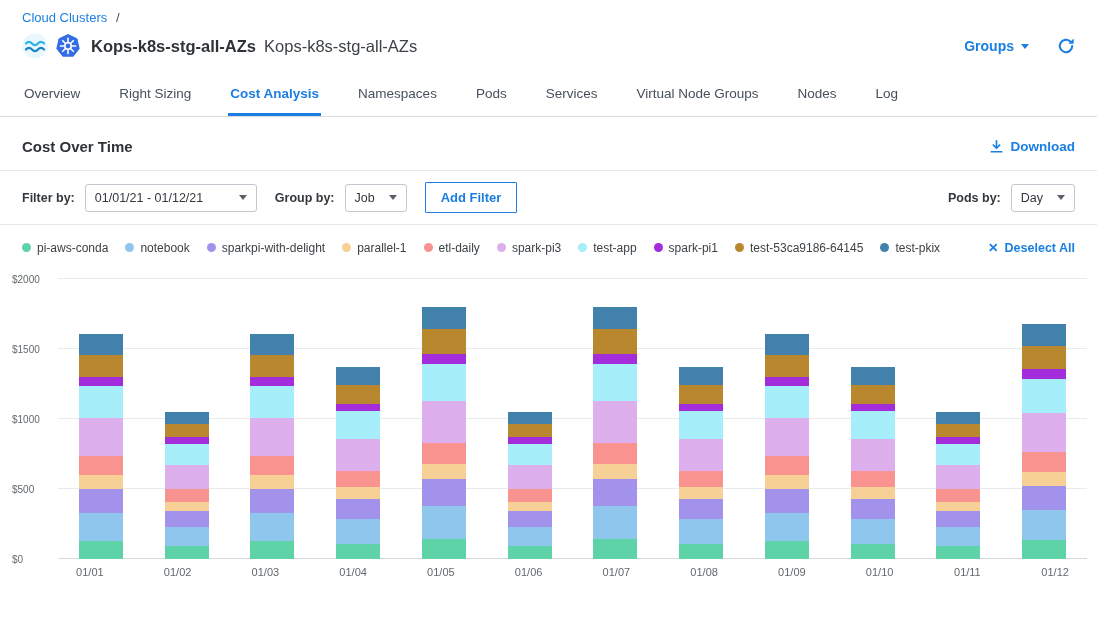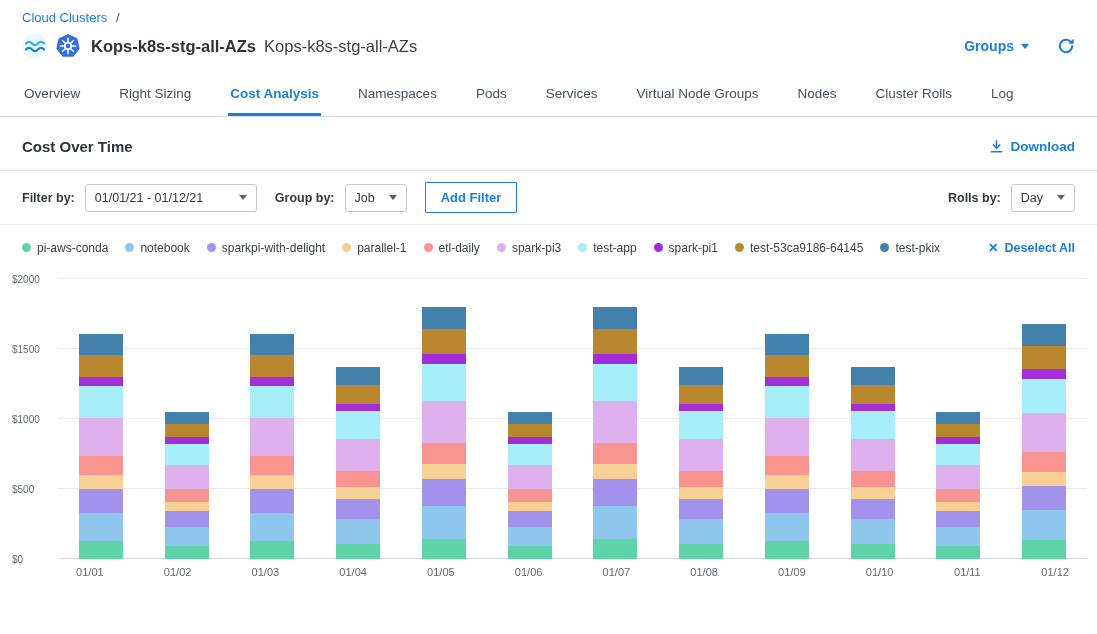--- a/index.html
+++ b/index.html
@@ -113,21 +113,20 @@
 
   <div class="tabs" id="tabs">
       <div class="tab">Overview</div>
       <div class="tab">Right Sizing</div>
       <div class="tab active">Cost Analysis</div>
       <div class="tab">Namespaces</div>
       <div class="tab">Pods</div>
       <div class="tab">Services</div>
       <div class="tab">Virtual Node Groups</div>
       <div class="tab">Nodes</div>
-      <div class="tab">Cluster Rolls</div>
       <div class="tab">Log</div>
     </div>
 
   <div class="section-header">
     <span class="section-title">Cost Over Time</span>
     <a class="download-link">
       <span style="display:inline-flex;">
         <svg width="15" height="15" viewBox="0 0 16 16">
           <path d="M8 2 v7.2" stroke="#1a7fe1" stroke-width="1.8" fill="none" stroke-linecap="round"></path>
           <path d="M4.6 6.4 L8 9.8 L11.4 6.4" fill="none" stroke="#1a7fe1" stroke-width="1.8" stroke-linecap="round" stroke-linejoin="round"></path>
@@ -144,21 +143,21 @@
       <span>01/01/21 - 01/12/21</span>
       <span class="caret"></span>
     </div>
     <span class="tb-label" style="margin-left:8px;">Group by:</span>
     <div class="select">
       <span>Job</span>
       <span class="caret"></span>
     </div>
     <button class="add-filter">Add Filter</button>
     <div class="toolbar-right">
-      <span class="tb-label">Rolls by:</span>
+      <span class="tb-label">Pods by:</span>
       <div class="select">
         <span>Day</span>
         <span class="caret"></span>
       </div>
     </div>
   </div>
 
   <div class="legend-row">
     <div class="legend" id="legend">
         <span class="legend-item">

